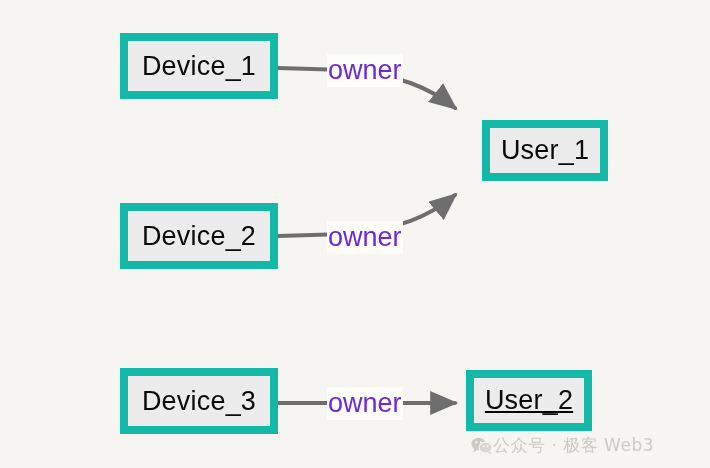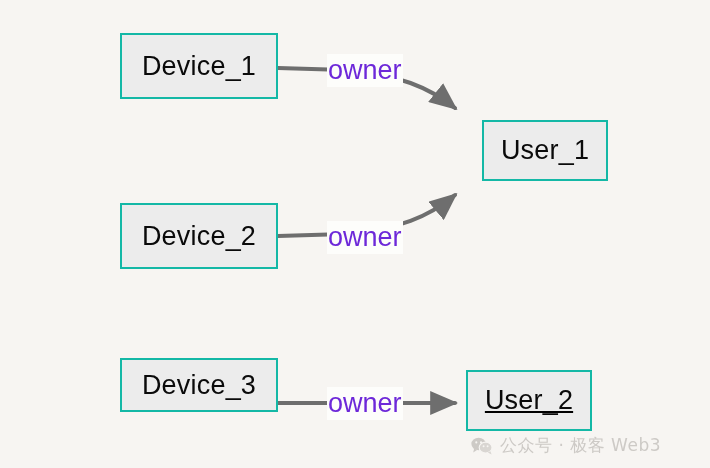--- a/index.html
+++ b/index.html
@@ -28,35 +28,35 @@
     width: 710px;
     height: 468px;
     z-index: 1;
   }
   
   .node {
     position: absolute;
     z-index: 2;
     box-sizing: border-box;
     background: #ececec;
-    border: 2px solid #14b8a6;
+    border: 8px solid #14b8a6;
     display: flex;
     align-items: center;
     justify-content: center;
   }
   .node-label {
     font-size: 27px;
     line-height: 1;
     color: #0a0a0a;
     letter-spacing: 0.2px;
     white-space: nowrap;
   }
   #node-device-1 { left: 120px; top: 33px;  width: 158px; height: 66px; }
   #node-device-2 { left: 120px; top: 203px; width: 158px; height: 66px; align-items: center; }
-  #node-device-3 { left: 120px; top: 358px; width: 158px; height: 54px; }
+  #node-device-3 { left: 120px; top: 368px; width: 158px; height: 66px; }
   #node-user-1   { left: 466px; top: 120px; width: 126px; height: 61px; margin-left: 16px; }
   #node-user-2   { left: 466px; top: 370px; width: 126px; height: 61px; text-decoration: underline; }
 
   
   .edge-label {
     position: absolute;
     z-index: 3;
     background: #fdfdfb;
     color: #6d28d9;
     font-size: 27px;
@@ -69,21 +69,20 @@
   #edge-label-3 { left: 327px; top: 387px; }
 
   
   #watermark {
     position: absolute;
     z-index: 4;
     left: 471px;
     top: 434px;
     display: flex;
     align-items: center;
-    gap: 7px;
     color: #cdcac6;
     font-size: 17px;
     letter-spacing: 0.5px;
     white-space: nowrap;
     user-select: none;
   }
   #watermark .wm-text {
     font-family: "DejaVu Sans", sans-serif;
   }
 </style>

